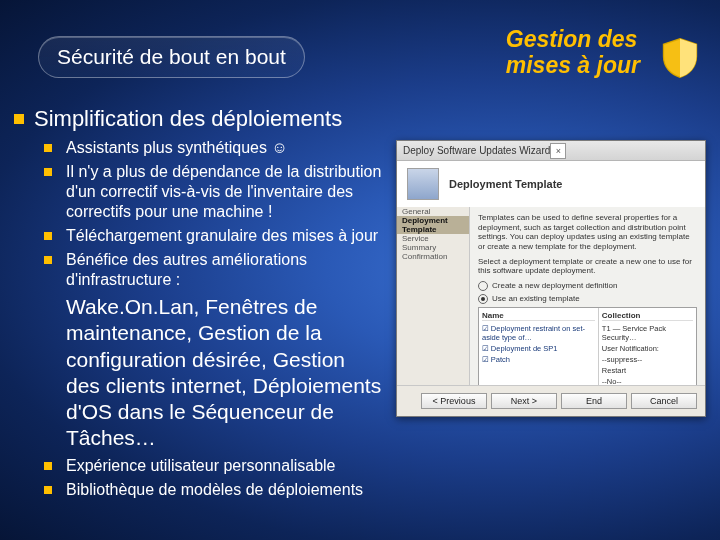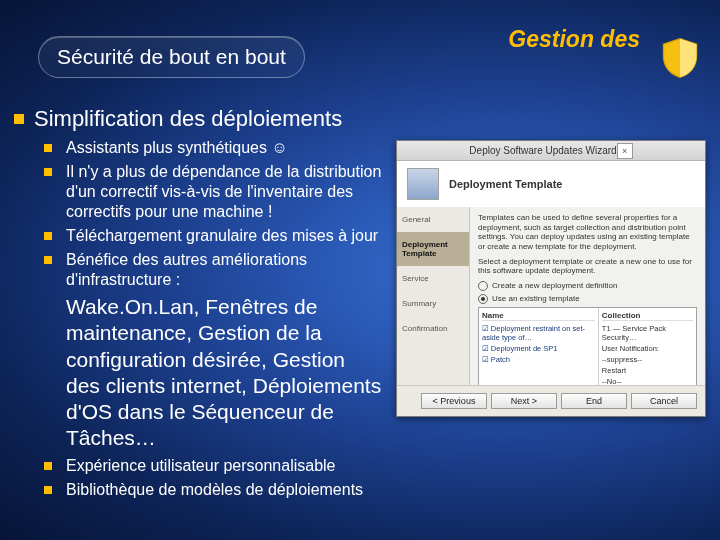--- a/index.html
+++ b/index.html
@@ -111,21 +111,21 @@
   }
   .wizard .titlebar {
     height: 20px;
     background: linear-gradient(to bottom, #e8e8e8, #d4d4d4);
     border-bottom: 1px solid #b5b5b5;
     font-size: 10px;
     padding: 3px 6px;
     box-sizing: border-box;
     color: #333;
     display:flex;
-    justify-content: center;
+    justify-content: flex-start;
     align-items:center;
   }
   .wizard .banner {
     height: 46px;
     background: #ffffff;
     border-bottom: 1px solid #c8c8c8;
     display: flex;
     align-items: center;
     padding: 0 10px;
     gap: 10px;
@@ -151,21 +151,21 @@
     display: flex;
   }
   .wizard .nav {
     width: 72px;
     background: #ece9e2;
     border-right: 1px solid #c8c8c8;
     font-size: 8px;
     color: #555;
   }
   .wizard .nav .step {
-    padding: 8px 5px;
+    padding: 0 5px;
   }
   .wizard .nav .step.active {
     background: #b9b097;
     color: #111;
     font-weight: bold;
   }
   .wizard .main {
     flex: 1;
     padding: 6px 8px;
     font-size: 8px;
@@ -259,20 +259,21 @@
 </style>
 </head>
 <body>
 
 <div class="slide">
 
   <div class="title-bar">Sécurité de bout en bout</div>
 
   <div class="header-right">
     <div>Gestion des</div>
+    <div>mises à jour</div>
   </div>
 
   <svg class="shield" viewBox="0 0 48 48">
     <path d="M24 3 L42 9 V22 C42 34 34 42 24 45 C14 42 6 34 6 22 V9 Z" fill="#ffcf33" stroke="#c89b00" stroke-width="1.5"></path>
     <path d="M24 3 L42 9 V22 C42 34 34 42 24 45 Z" fill="#ffe27a"></path>
     <path d="M24 3 L6 9 V22 C6 34 14 42 24 45 Z" fill="#f0b400" opacity="0.6"></path>
   </svg>
 
   <div class="content-left">
     <div class="section-head">

